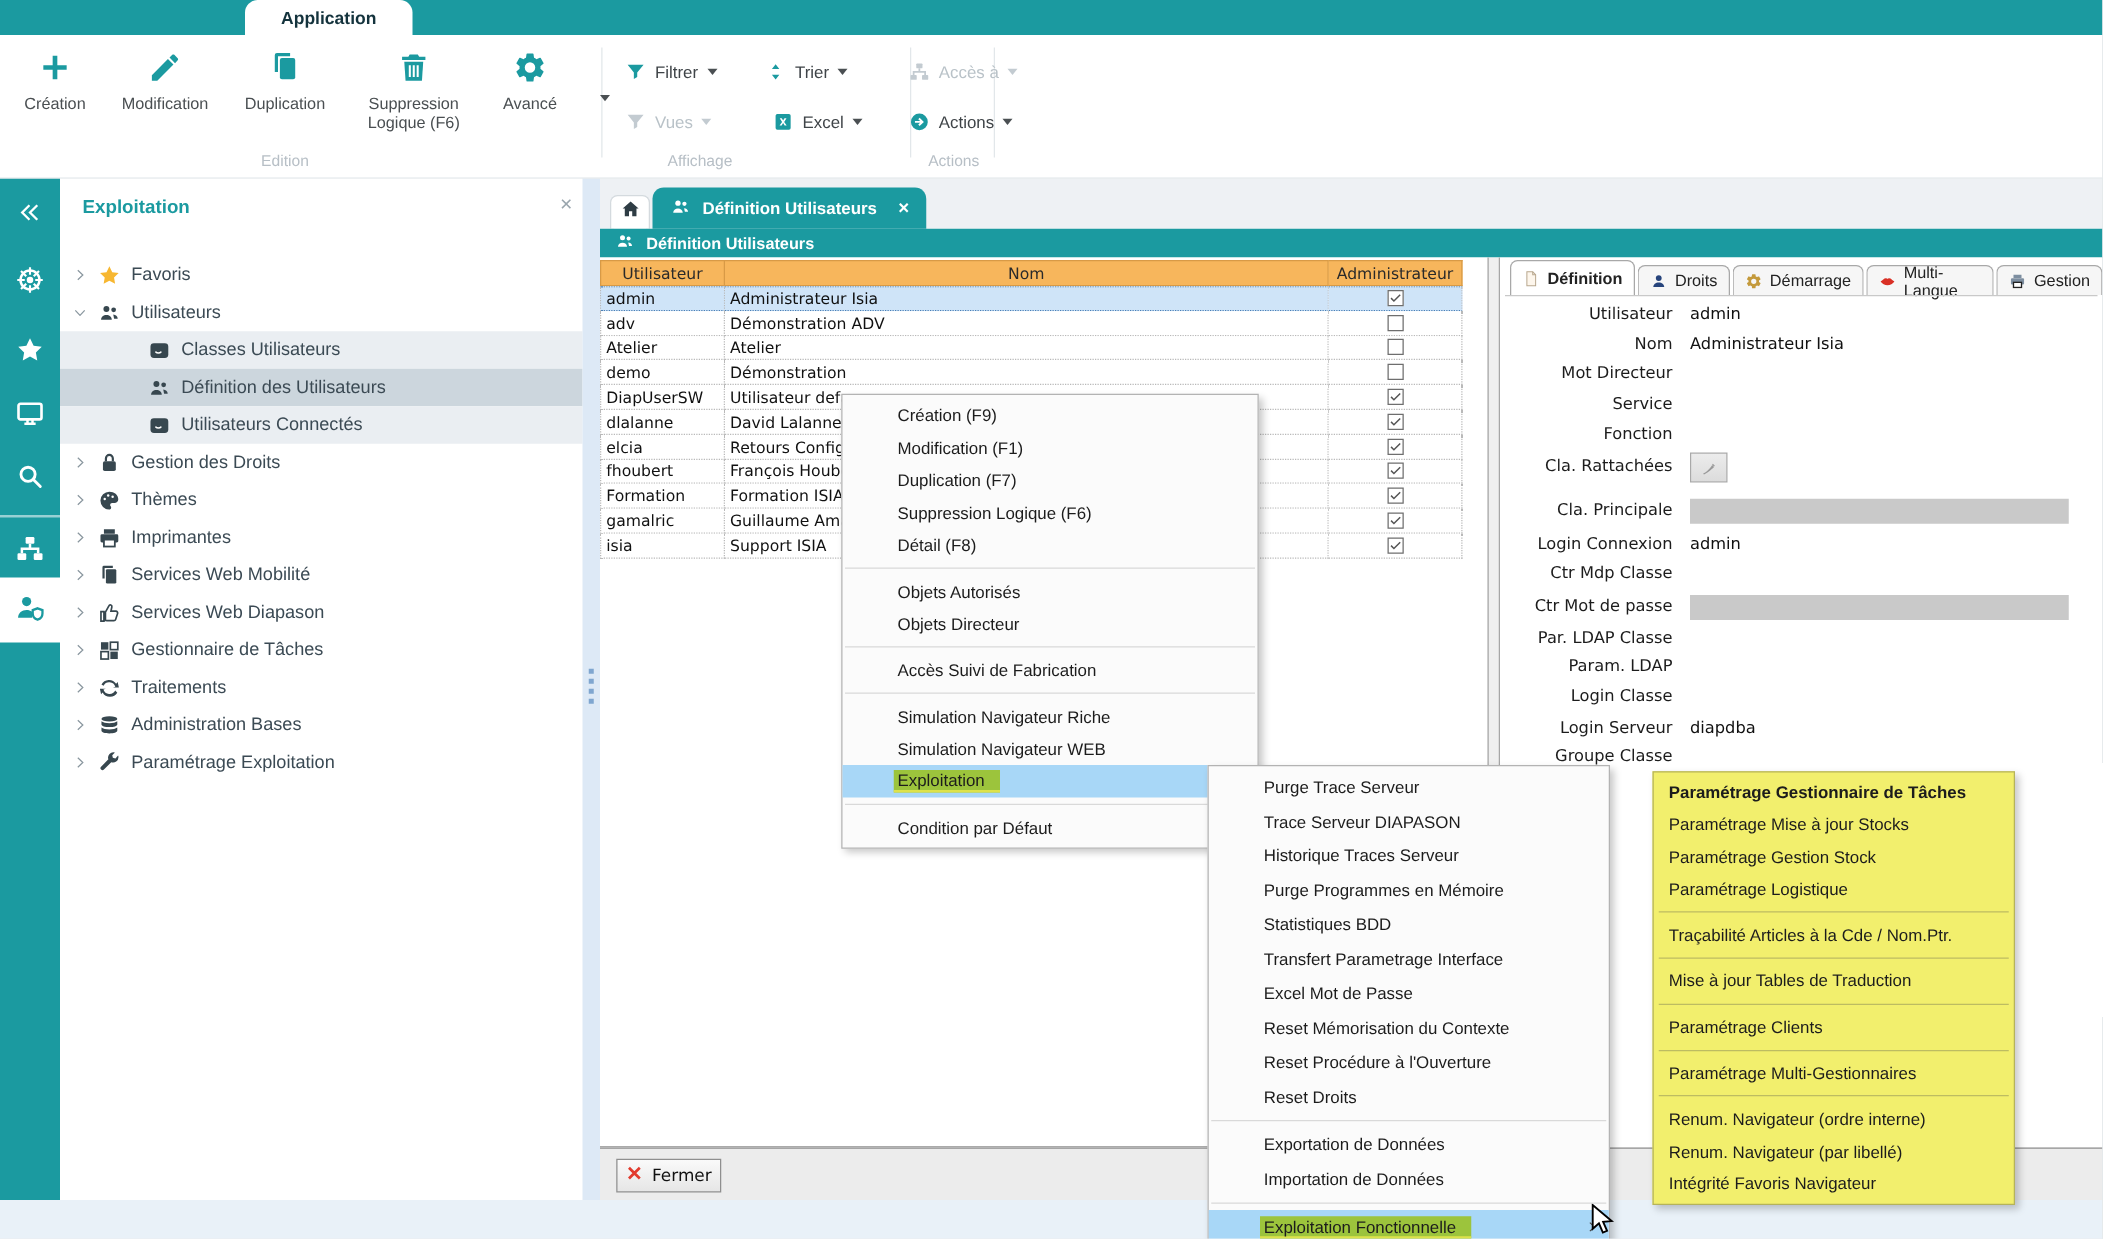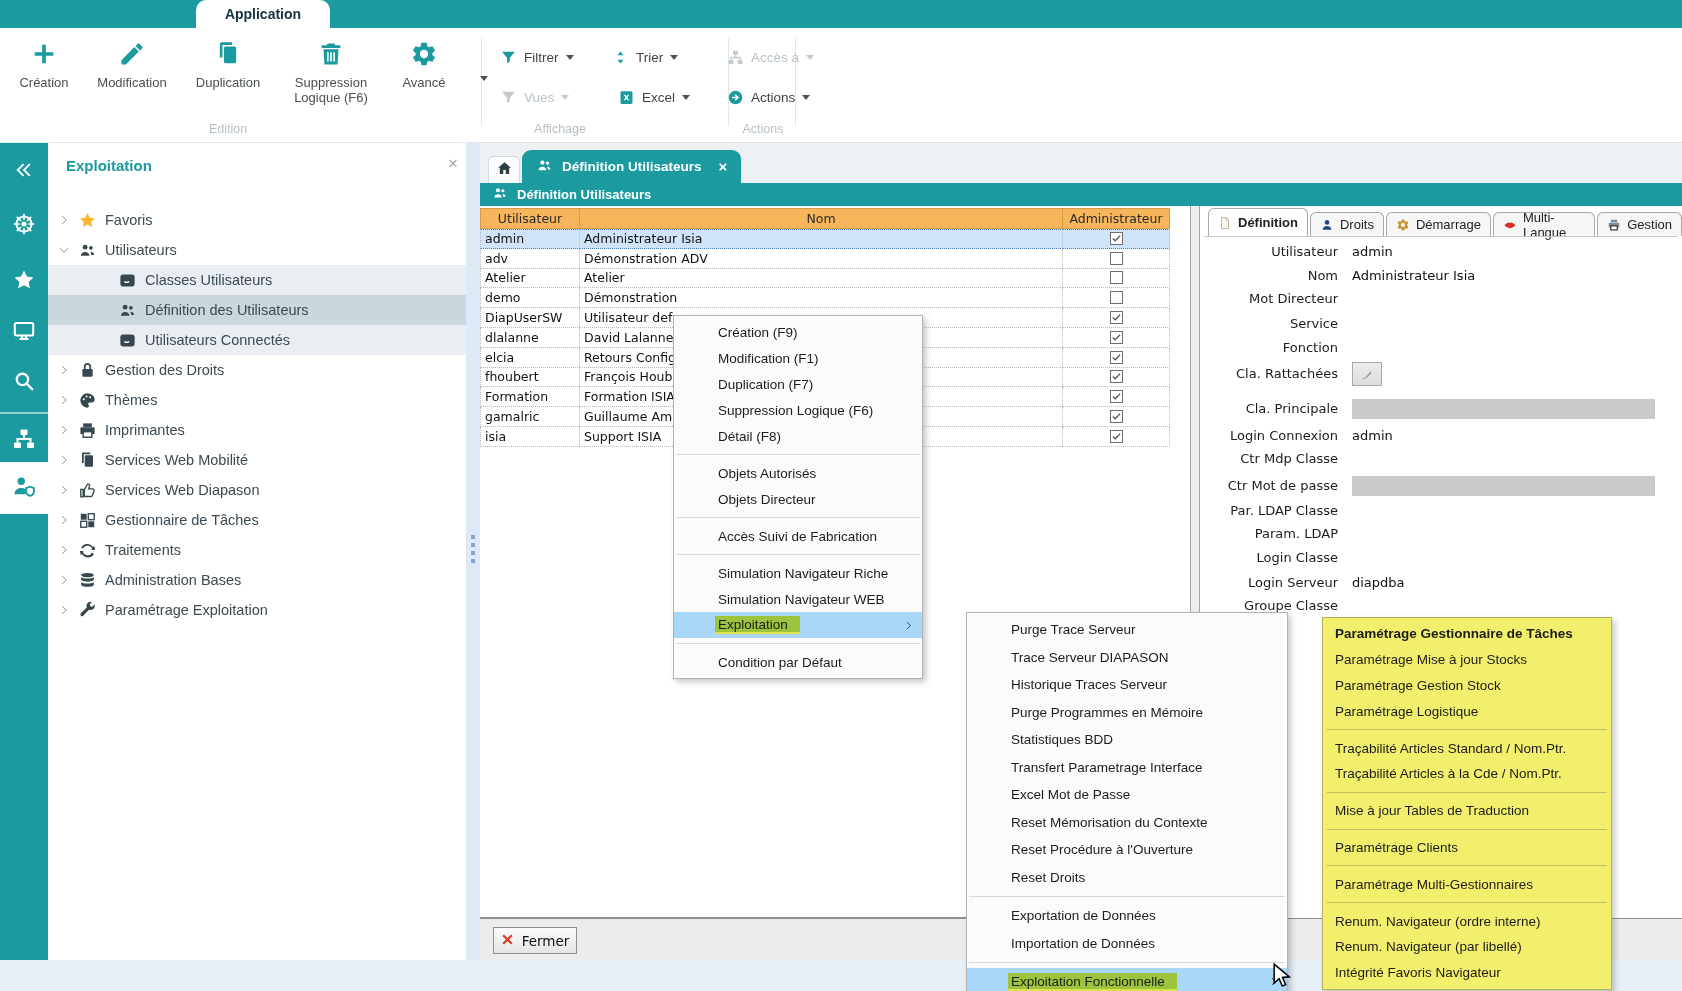--- a/index.html
+++ b/index.html
@@ -715,21 +715,21 @@
     <div class="fermer">
       <span id="fermer-x"><svg viewBox="0 0 24 24" width="13" height="13" fill="currentColor">
             <path d="M4 4l16 16M20 4L4 20" stroke="#e23b2e" stroke-width="4" fill="none"></path>
           </svg></span>
       <span>Fermer</span>
     </div>
   </div>
 
   <div class="abs bottomband"></div>
 
-  <div id="menu1" class="menu" style="left: 673px; top: 315px; width: 250px;">
+  <div id="menu1" class="menu" style="left: 673px; top: 315px; width: 334px;">
       <div class="mi" style="height: 26px;">
         <span>Création (F9)</span>
       </div>
       <div class="mi" style="height: 26px;">
         <span>Modification (F1)</span>
       </div>
       <div class="mi" style="height: 26px;">
         <span>Duplication (F7)</span>
       </div>
       <div class="mi" style="height: 26px;">
@@ -825,23 +825,20 @@
         <span>Paramétrage Mise à jour Stocks</span>
       </div>
       <div class="mi" style="height: 25.8px; padding-left: 12px;">
         <span>Paramétrage Gestion Stock</span>
       </div>
       <div class="mi" style="height: 25.8px; padding-left: 12px;">
         <span>Paramétrage Logistique</span>
       </div>
       <div class="msep"></div>
       <div class="mi" style="height: 25.8px; padding-left: 12px;">
-        <span>Traçabilité Articles Standard / Nom.Ptr.</span>
-      </div>
-      <div class="mi" style="height: 25.8px; padding-left: 12px;">
         <span>Traçabilité Articles à la Cde / Nom.Ptr.</span>
       </div>
       <div class="msep"></div>
       <div class="mi" style="height: 25.8px; padding-left: 12px;">
         <span>Mise à jour Tables de Traduction</span>
       </div>
       <div class="msep"></div>
       <div class="mi" style="height: 25.8px; padding-left: 12px;">
         <span>Paramétrage Clients</span>
       </div>

